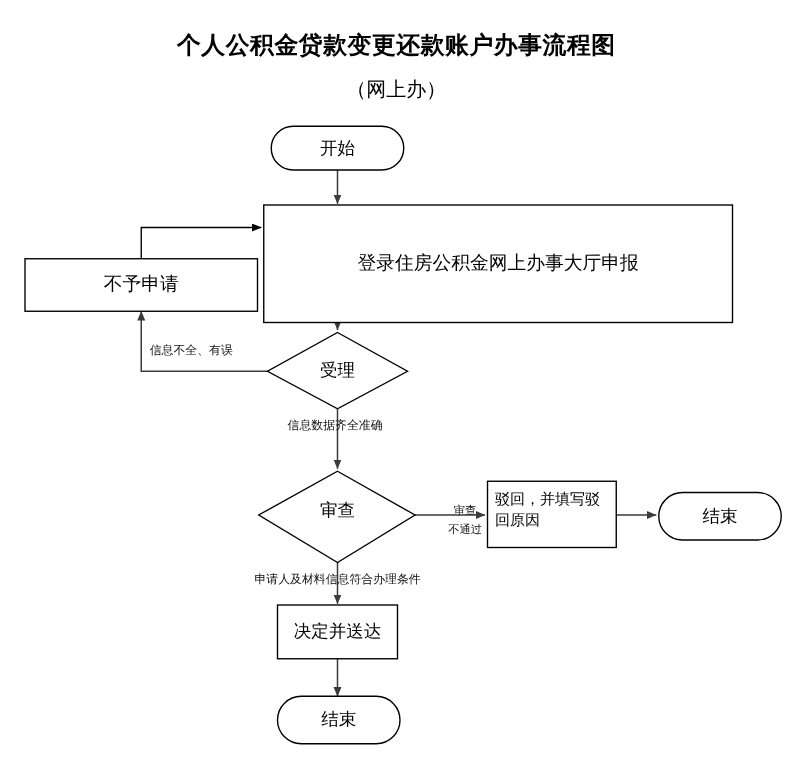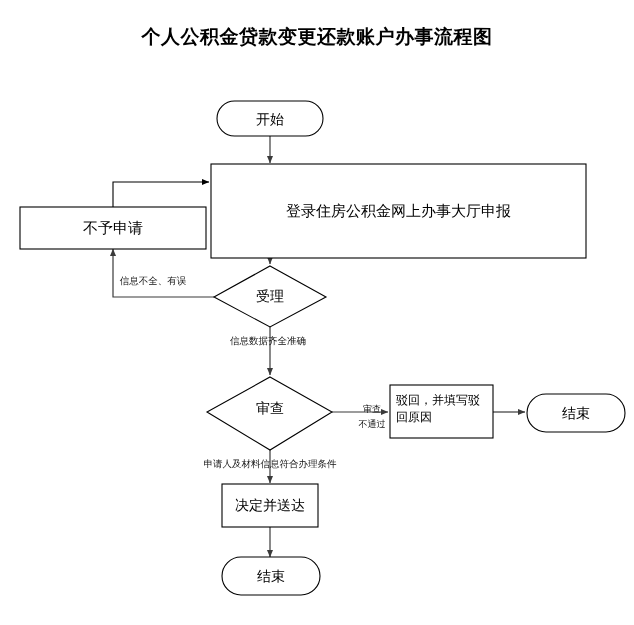--- a/index.html
+++ b/index.html
@@ -90,20 +90,21 @@
     font-size: 9px;
   }
 </style>
 </head>
 <body>
 
 <div id="flow-page">
 
   <div class="title-block">
     <div class="doc-title">个人公积金贷款变更还款账户办事流程图</div>
+    <div class="doc-subtitle">（网上办）</div>
   </div>
 
   <svg id="flow-canvas" viewBox="0 0 634 625">
     <defs>
       <marker id="arrow" markerWidth="9" markerHeight="9" refX="7.4" refY="3.2" orient="auto" markerUnits="userSpaceOnUse">
         <path d="M0,0 L7.6,3.2 L0,6.4 z" fill="#3a3a3a"></path>
       </marker>
       <marker id="arrow-dark" markerWidth="9" markerHeight="9" refX="7.4" refY="3.2" orient="auto" markerUnits="userSpaceOnUse">
         <path d="M0,0 L7.6,3.2 L0,6.4 z" fill="#000000"></path>
       </marker>

